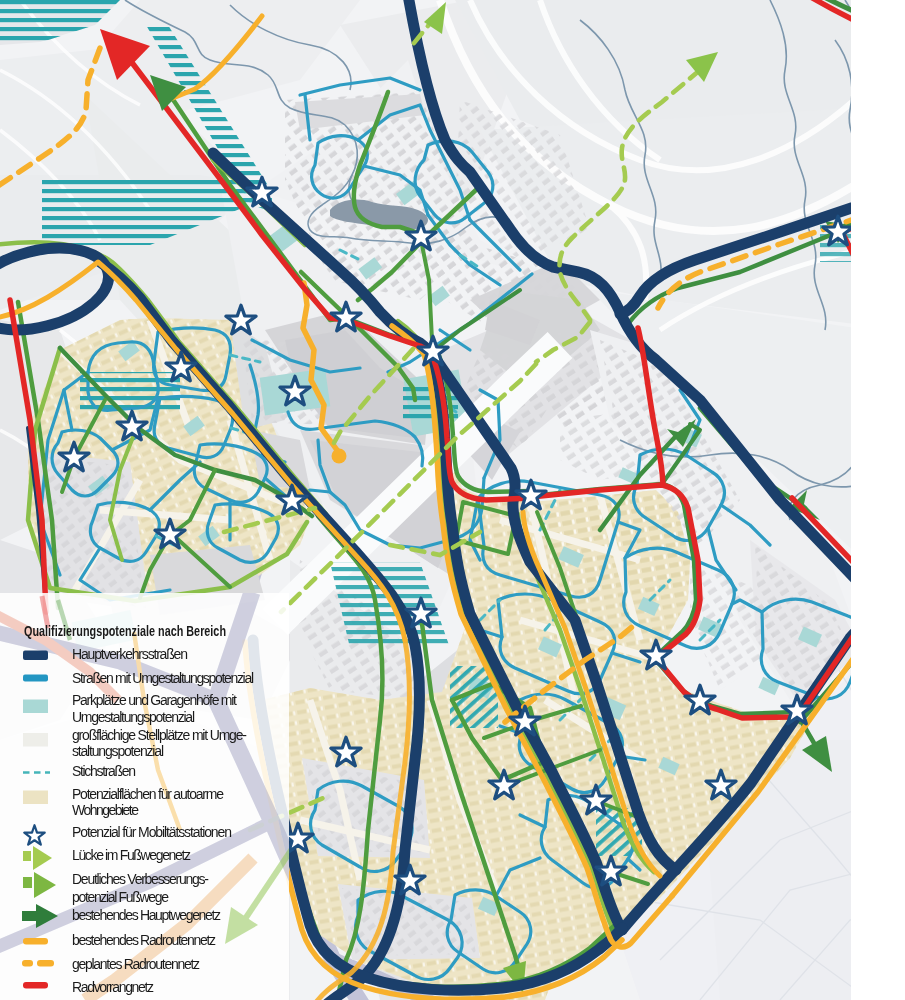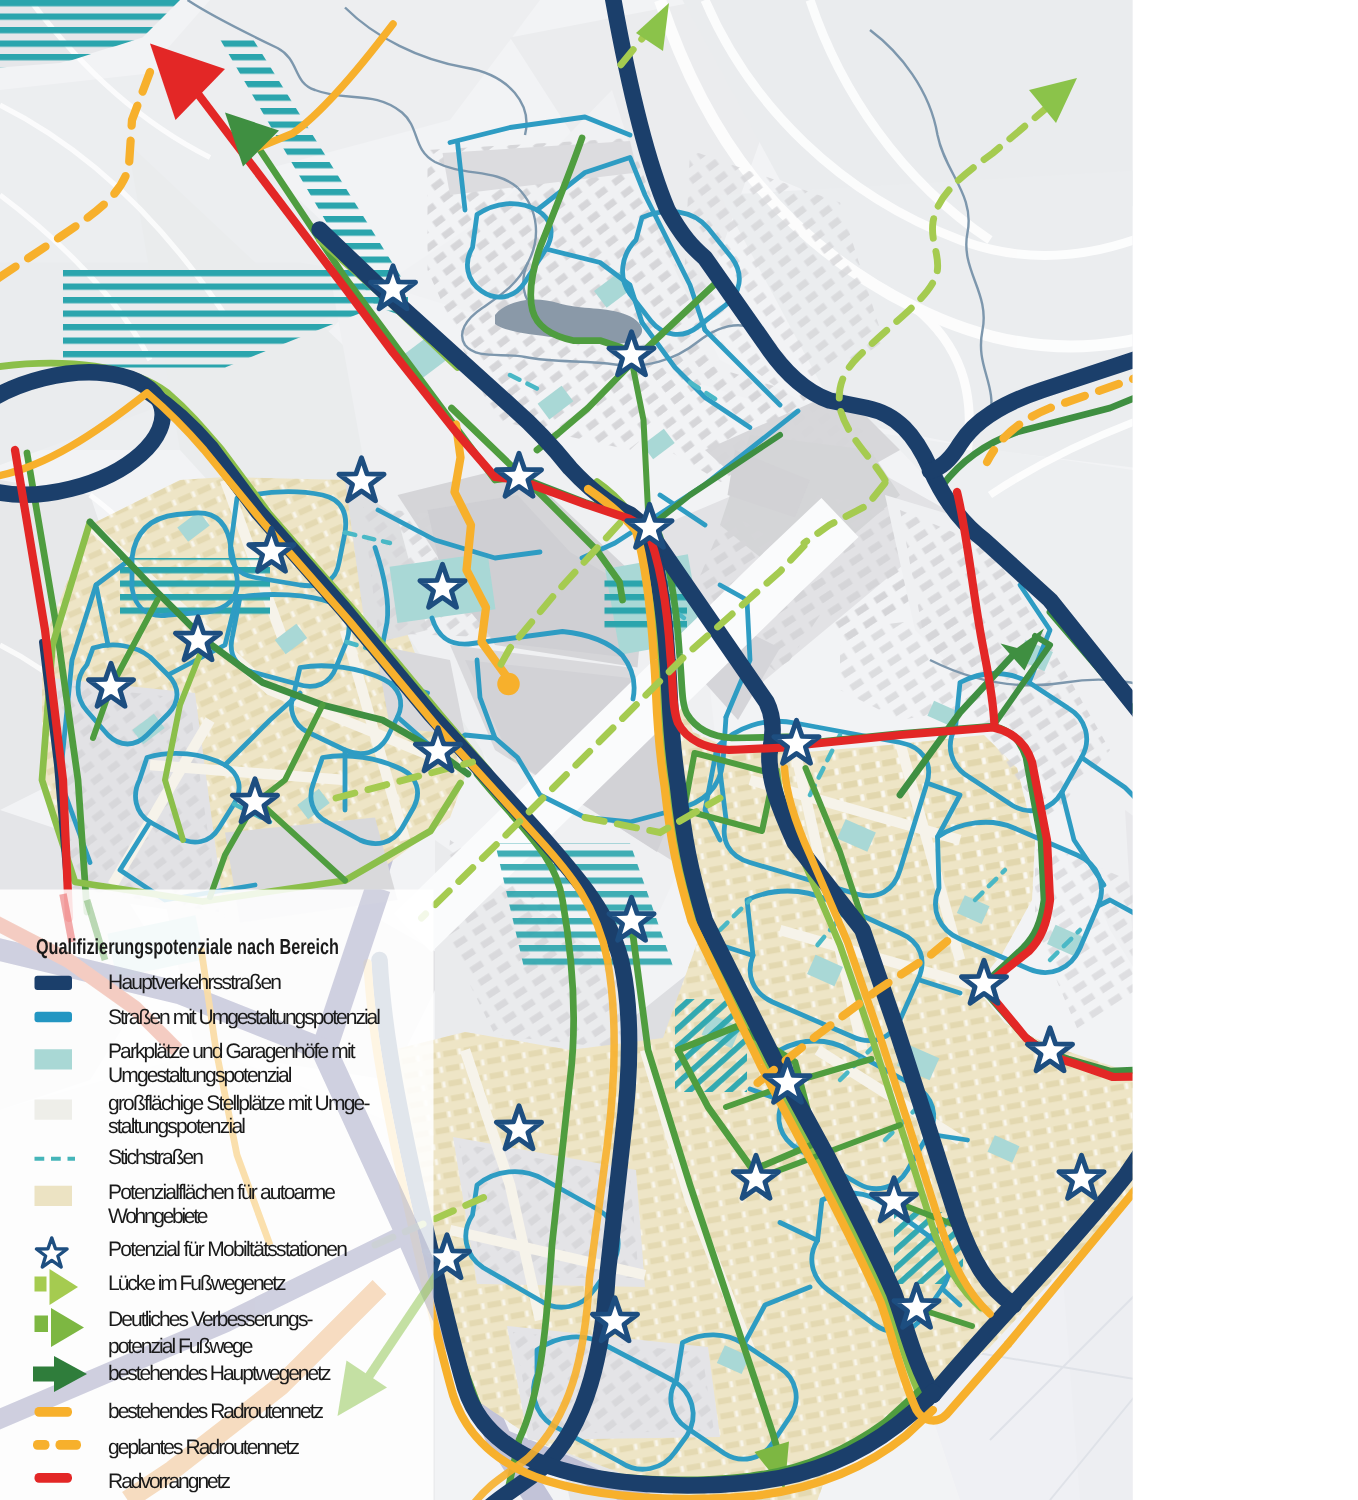--- a/index.html
+++ b/index.html
@@ -1,16 +1,16 @@
 <!DOCTYPE html>
 <html><head>
 <meta charset="utf-8">
 <style>
 html,body{margin:0;padding:0;background:#fff;}
-#map{position:relative;width:755px;height:1000px;overflow:hidden;font-family:"Liberation Sans",sans-serif;}
+#map{position:relative;width:851px;height:1000px;overflow:hidden;font-family:"Liberation Sans",sans-serif;}
 svg{display:block;}
 </style>
 </head>
 <body>
 <div id="map">
 <svg width="905" height="1000" viewBox="0 0 905 1000">
 <defs>
 <pattern id="hatchH" width="10" height="9" patternUnits="userSpaceOnUse">
   <rect x="0" y="0" width="10" height="4.2" fill="#2ba5ad"></rect>
 </pattern>

